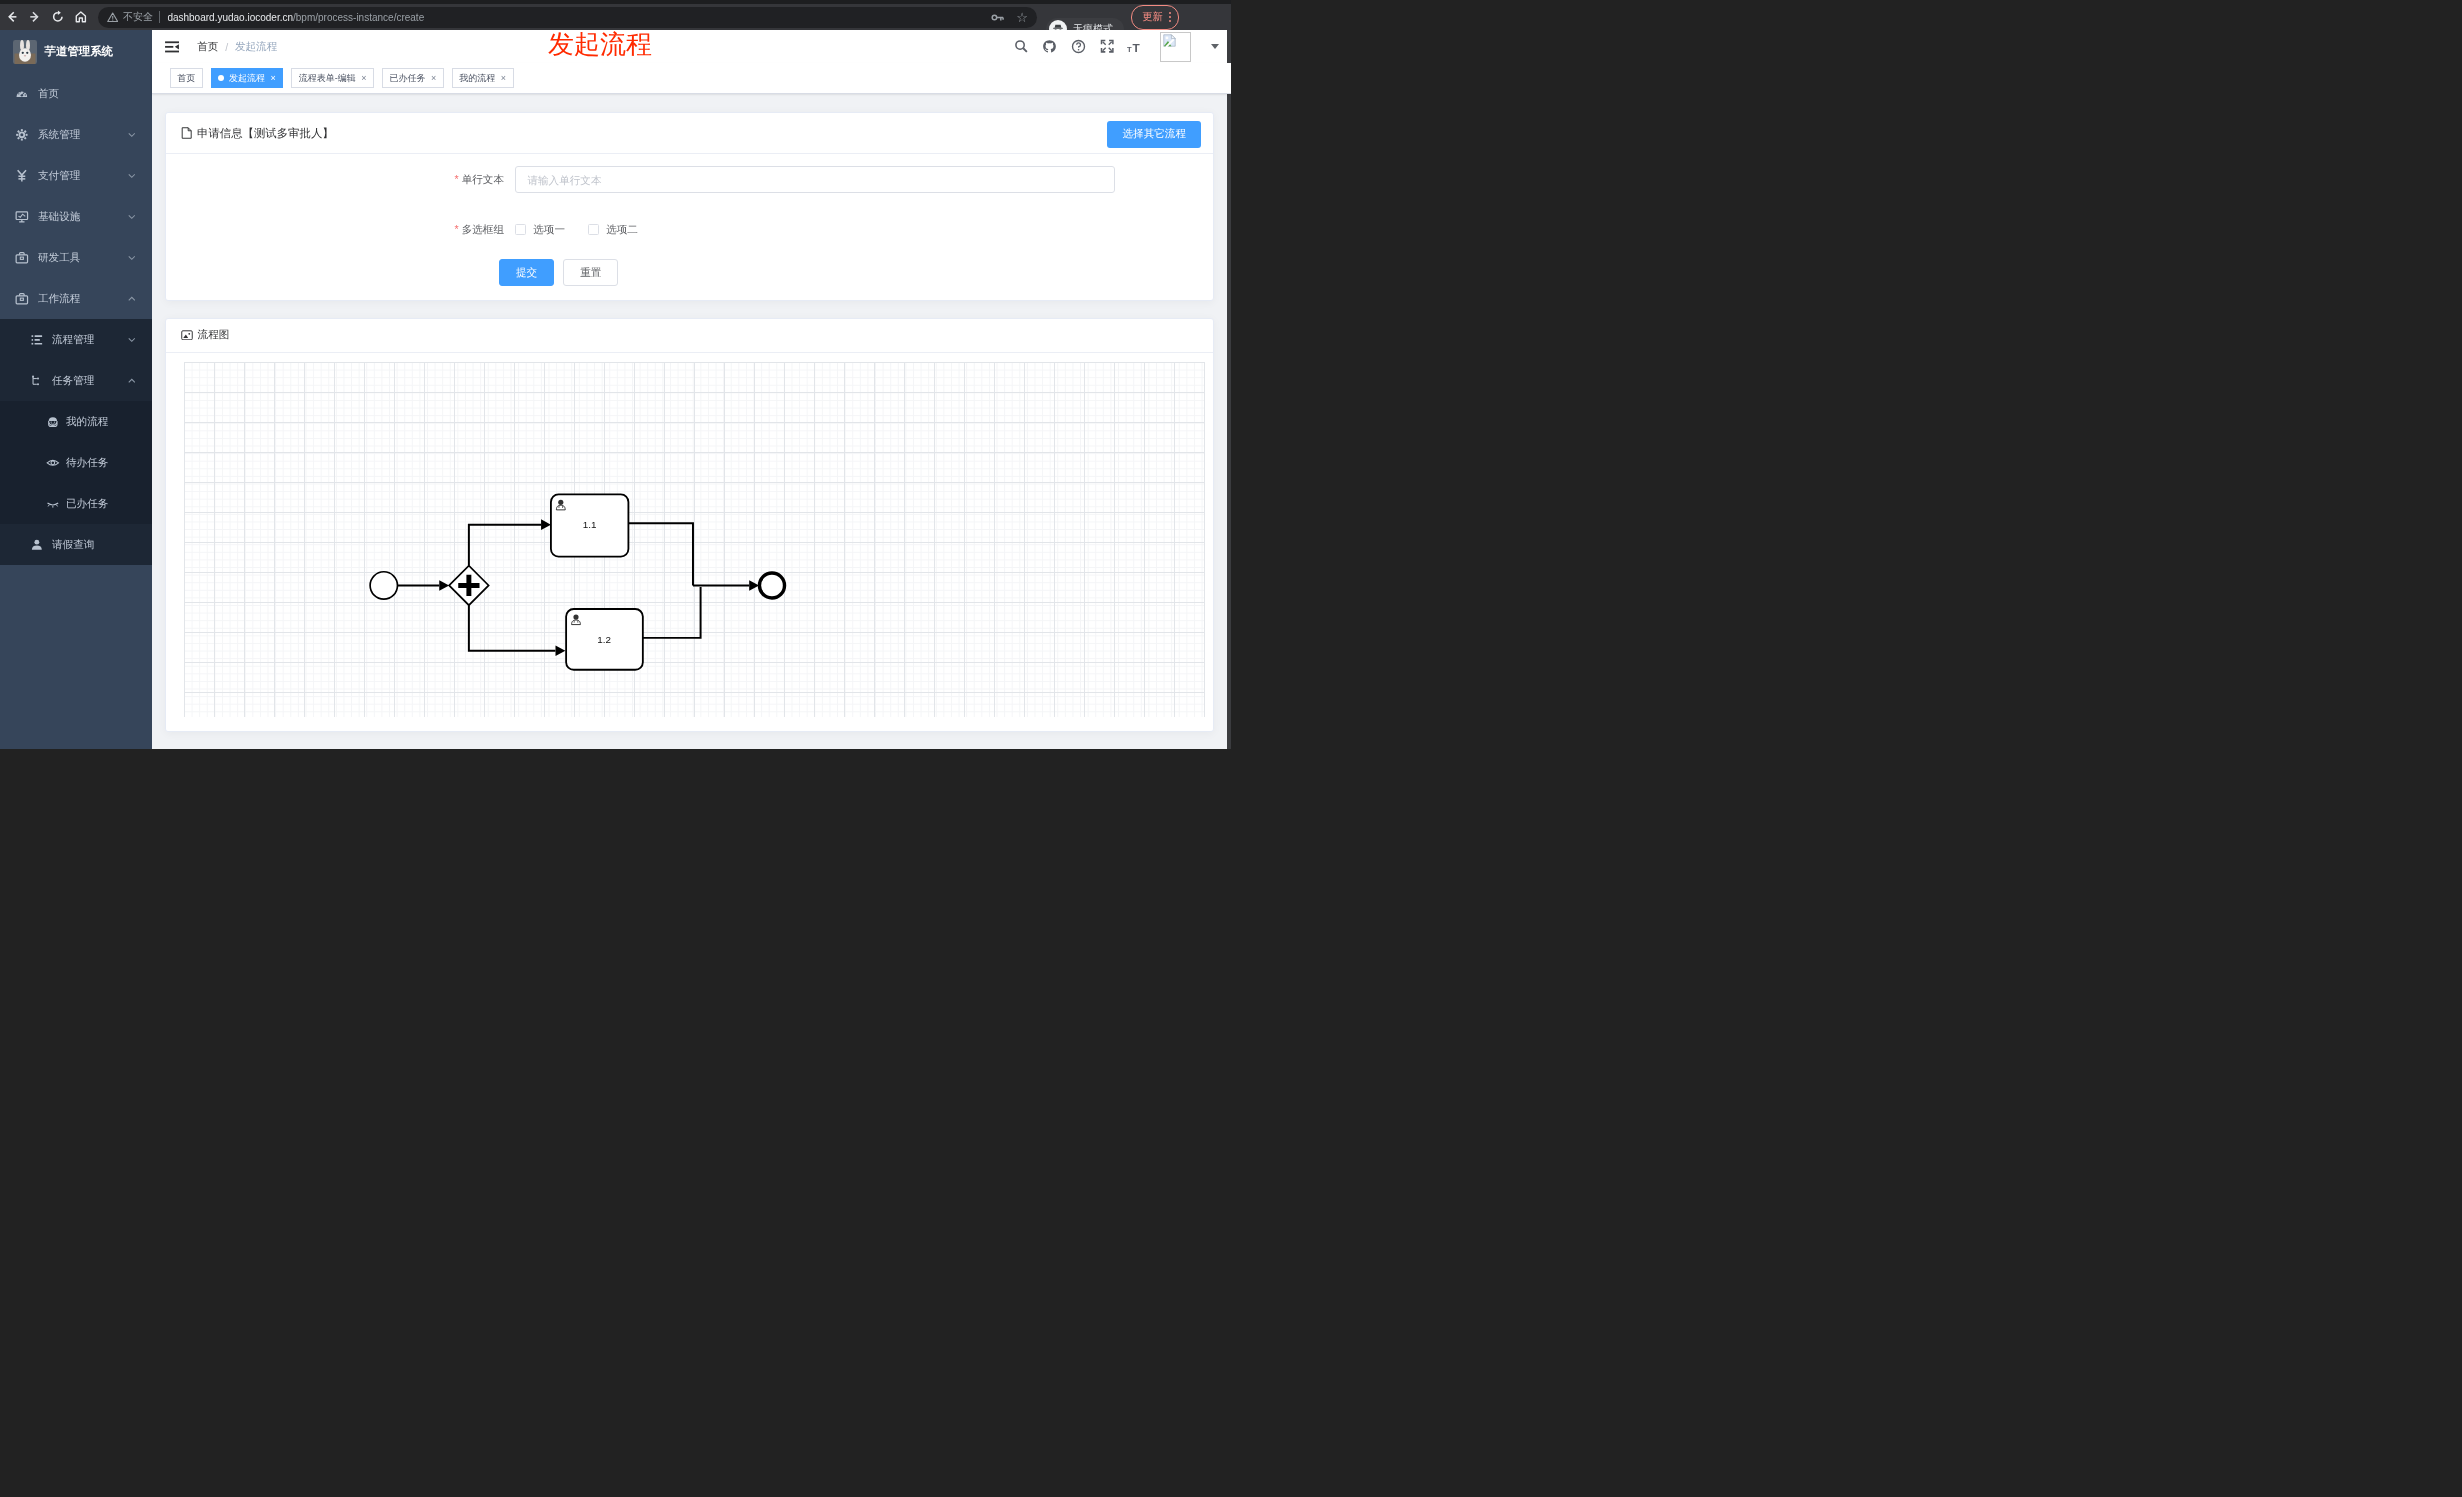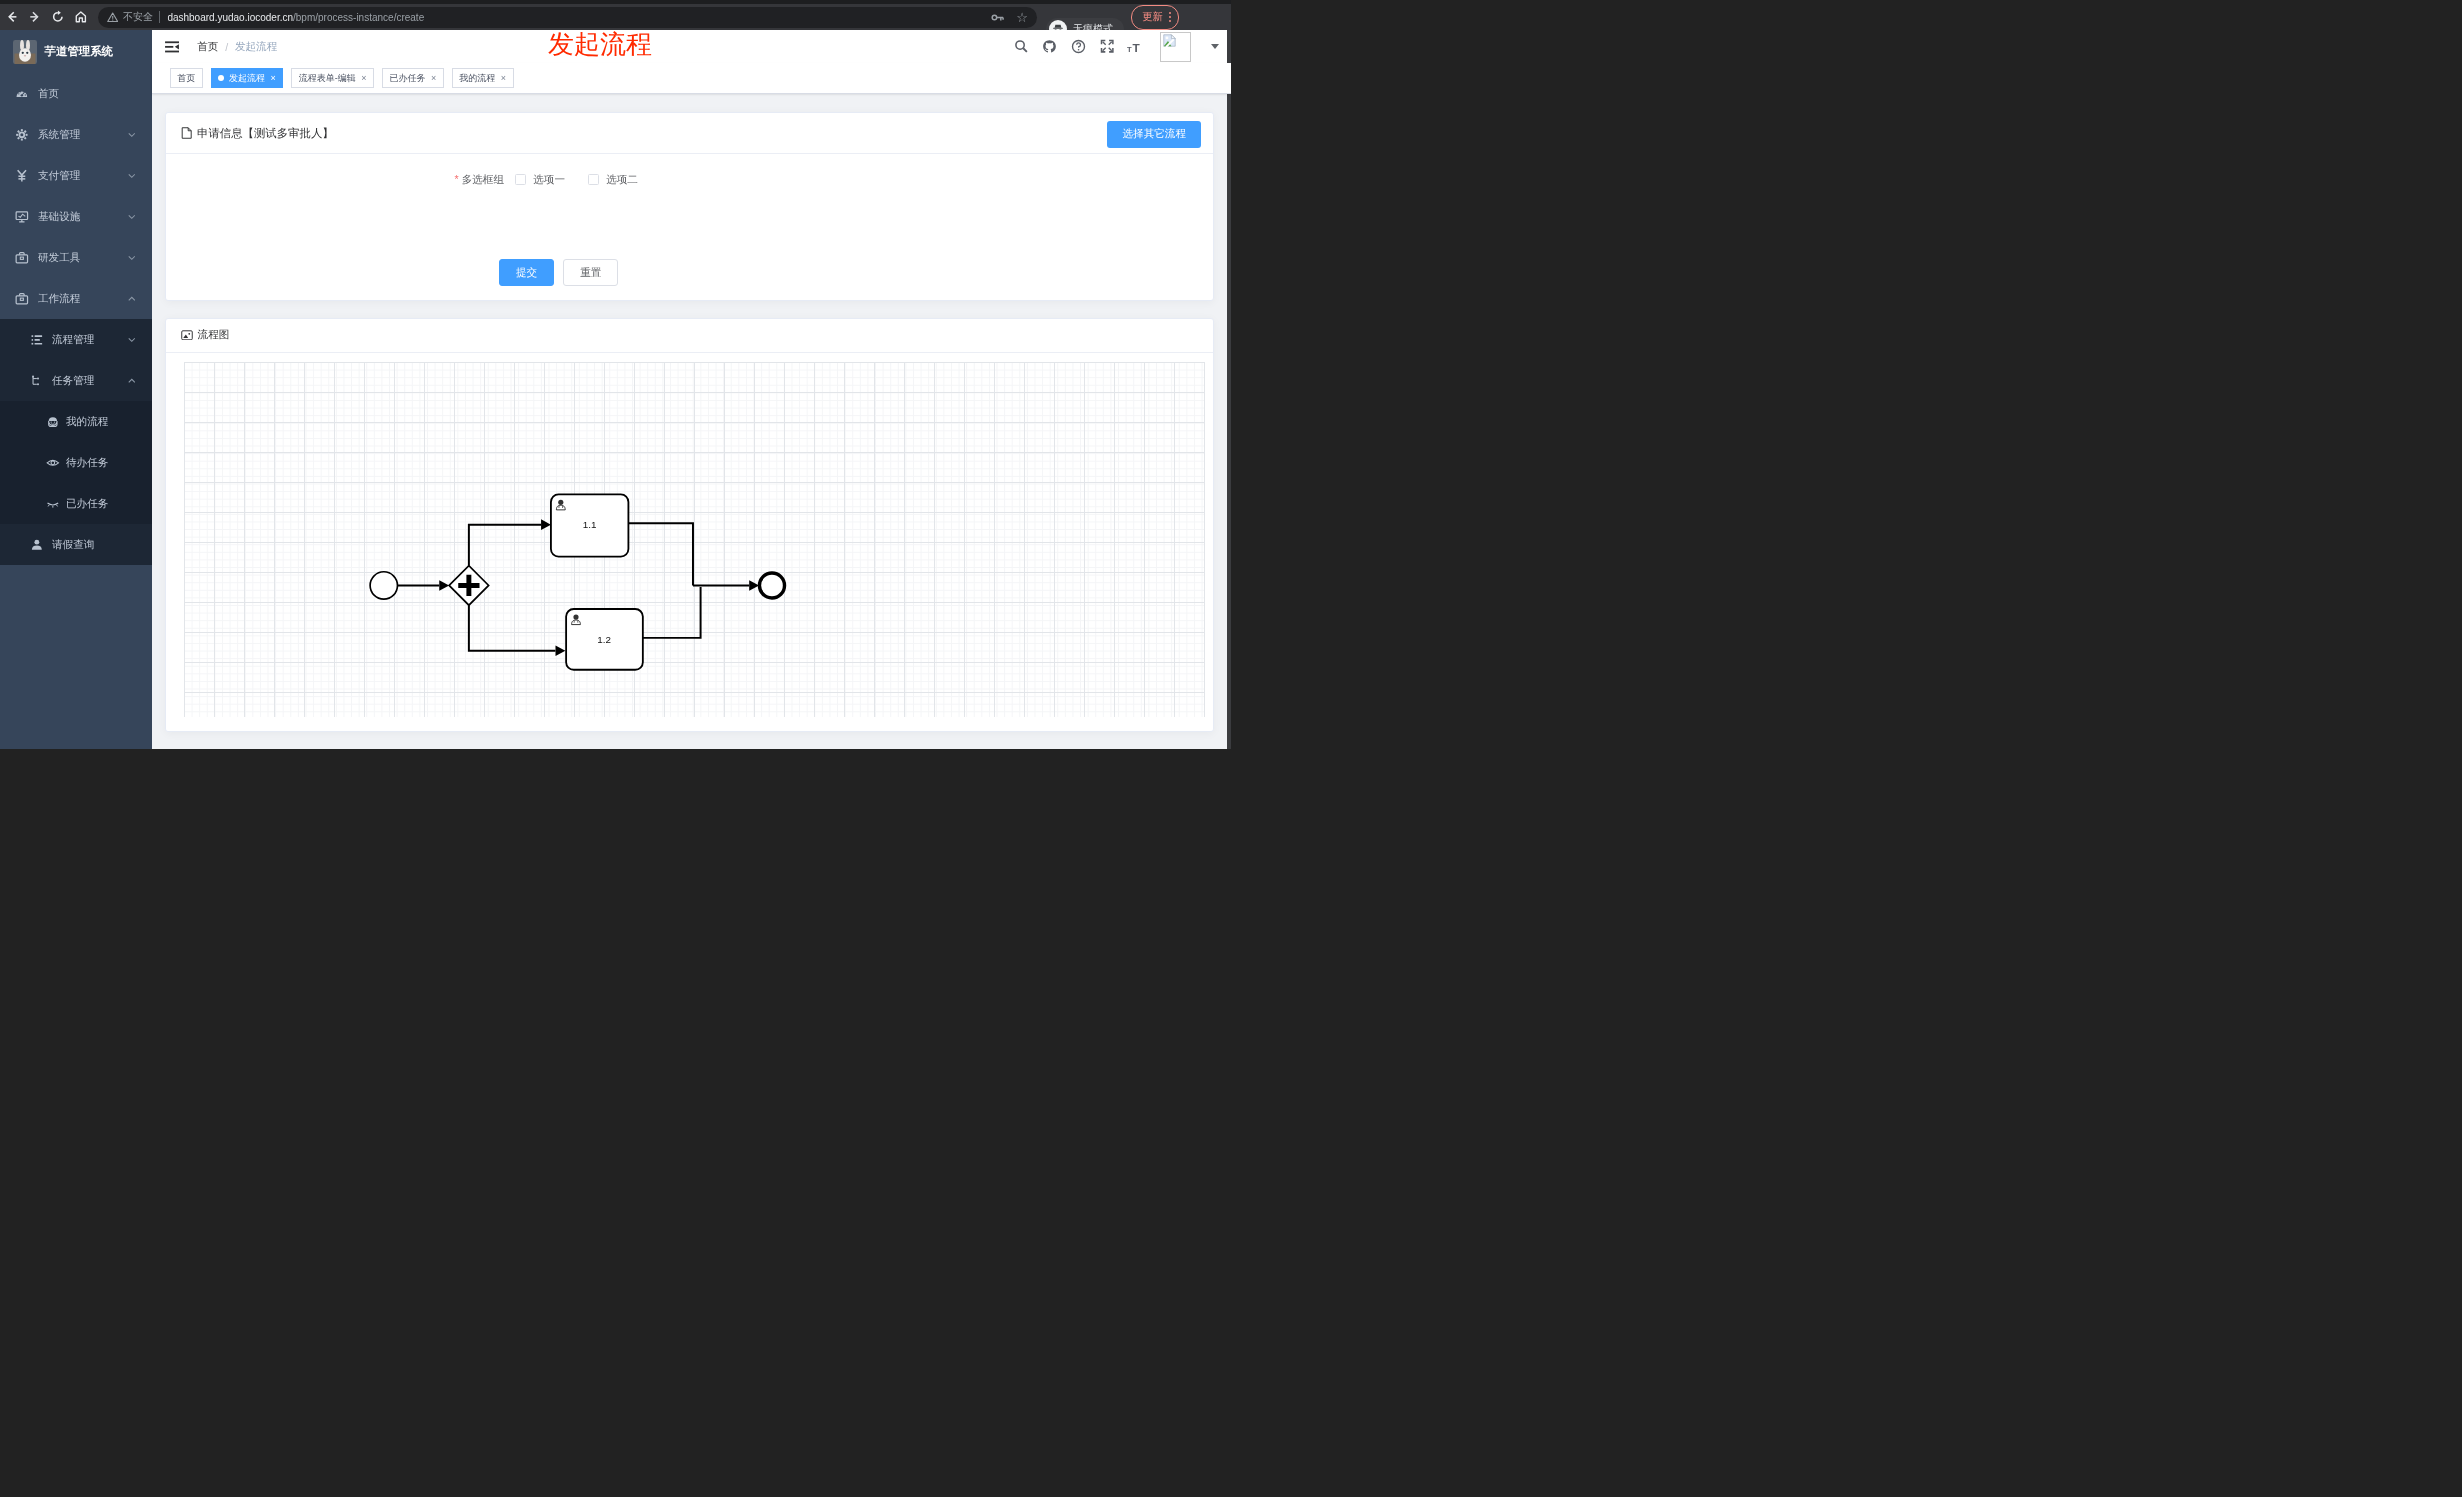--- a/index.html
+++ b/index.html
@@ -493,20 +493,24 @@
         <div class="card card1">
           <div class="card-hd">
             <svg width="11.4" height="12" viewBox="0 0 15 16">
                 <path d="M1.5 1 H9.5 L13.5 5 V15 H1.5 Z" stroke="#303133" stroke-width="1.3" fill="none"></path>
                 <path d="M9.5 1 V5 H13.5" stroke="#303133" stroke-width="1.3" fill="none"></path>
               </svg>
             <span>申请信息【测试多审批人】</span>
           </div>
           <button class="other-btn">选择其它流程</button>
           <div class="frow">
+            <span class="flabel"><span class="req">*</span><span>单行文本</span></span>
+            <input class="finput" type="text" placeholder="请输入单行文本" style="">
+          </div>
+          <div class="frow">
             <span class="flabel"><span class="req">*</span><span>多选框组</span></span>
             <span class="cbgroup">
               <span class="cbitem">
                   <span class="cbbox"></span>
                   <span class="cblabel">选项一</span>
                 </span>
               <span class="cbitem">
                   <span class="cbbox"></span>
                   <span class="cblabel">选项二</span>
                 </span>

